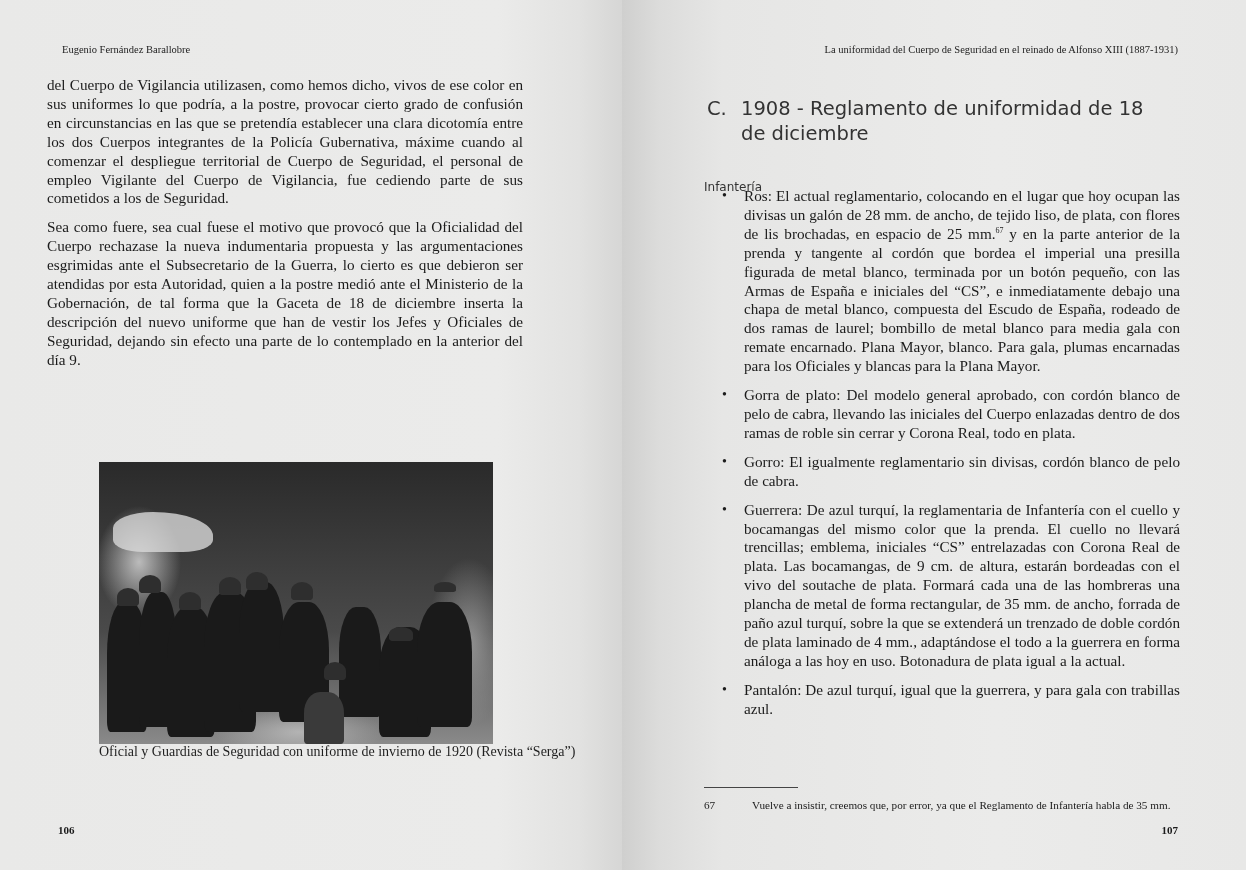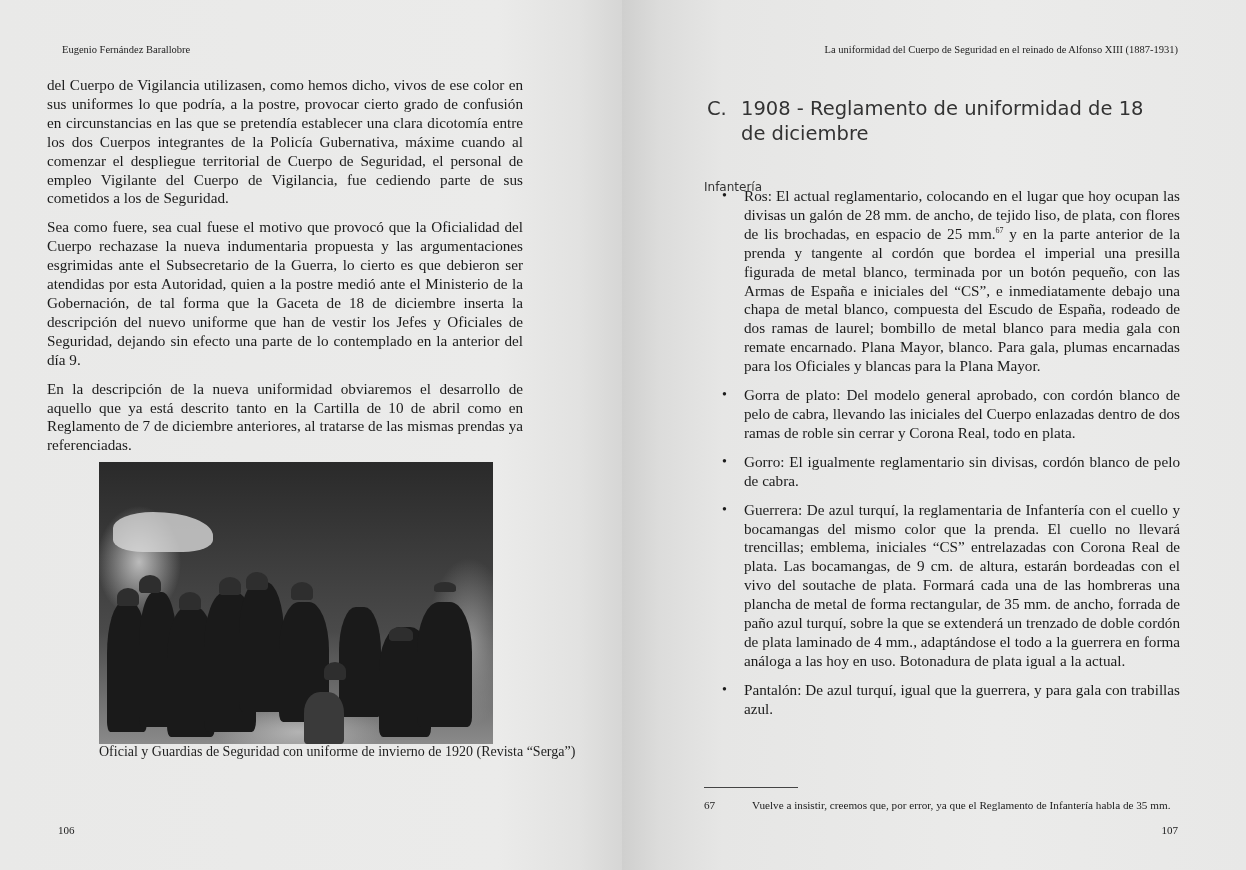--- a/index.html
+++ b/index.html
@@ -41,21 +41,21 @@
     .photo .fig {
       position: absolute; background: #1a1a1a; border-radius: 40% 40% 8% 8%;
     }
     .photo .hat {
       position: absolute; background: #2e2e2e; border-radius: 50% 50% 20% 20%;
     }
     .caption {
       margin-top: 0; text-align: center; font-size: 14px; color: #1f1f1f; white-space: nowrap;
     }
 
-    .folio { position: absolute; bottom: 34px; font-size: 11px; }
+    .folio { position: absolute; bottom: 34px; font-size: 11px; font-weight: bold; }
     .page-left .folio { left: 58px; }
     .page-right .folio { right: 68px; }
 
     .section-title {
       position: absolute; left: 85px; top: 80px; width: 420px;
       font-family: "DejaVu Sans", "Liberation Sans", sans-serif;
       font-size: 19.5px; line-height: 25px; color: #333;
       padding-left: 34px; text-indent: -34px; font-weight: normal;
     }
     .section-title .sec-letter { display: inline-block; width: 34px; text-indent: 0; }
@@ -86,21 +86,20 @@
 <body>
 
 <div class="spread">
 
   <div class="page page-left">
     <div class="running-head">Eugenio Fernández Barallobre</div>
 
     <div class="body-text">
       <p>del Cuerpo de Vigilancia utilizasen, como hemos dicho, vivos de ese color en sus uniformes lo que podría, a la postre, provocar cierto grado de confusión en circunstancias en las que se pretendía establecer una clara dicotomía entre los dos Cuerpos integrantes de la Policía Gubernativa, máxime cuando al comenzar el despliegue territorial de Cuerpo de Seguridad, el personal de empleo Vigilante del Cuerpo de Vigilancia, fue cediendo parte de sus cometidos a los de Seguridad.</p>
       <p>Sea como fuere, sea cual fuese el motivo que provocó que la Oficialidad del Cuerpo rechazase la nueva indumentaria propuesta y las argumentaciones esgrimidas ante el Subsecretario de la Guerra, lo cierto es que debieron ser atendidas por esta Autoridad, quien a la postre medió ante el Ministerio de la Gobernación, de tal forma que la Gaceta de 18 de diciembre inserta la descripción del nuevo uniforme que han de vestir los Jefes y Oficiales de Seguridad, dejando sin efecto una parte de lo contemplado en la anterior del día 9.</p>
-      <p>En la descripción de la nueva uniformidad obviaremos el desarrollo de aquello que ya está descrito tanto en la Cartilla de 10 de abril como en Reglamento de 7 de diciembre anteriores, al tratarse de las mismas prendas ya referenciadas.</p>
     </div>
 
     <div class="figure">
       <div class="photo" title="Black-and-white photograph of uniformed Guards in winter capes with a mounted officer on a white horse">
 
         <div class="fig" style="left:8px;top:140px;width:40px;height:130px;"></div>
         <div class="hat" style="left:18px;top:126px;width:22px;height:18px;"></div>
         <div class="fig" style="left:40px;top:130px;width:38px;height:135px;"></div>
         <div class="hat" style="left:40px;top:113px;width:22px;height:18px;"></div>
         <div class="fig" style="left:68px;top:145px;width:48px;height:130px;"></div>

